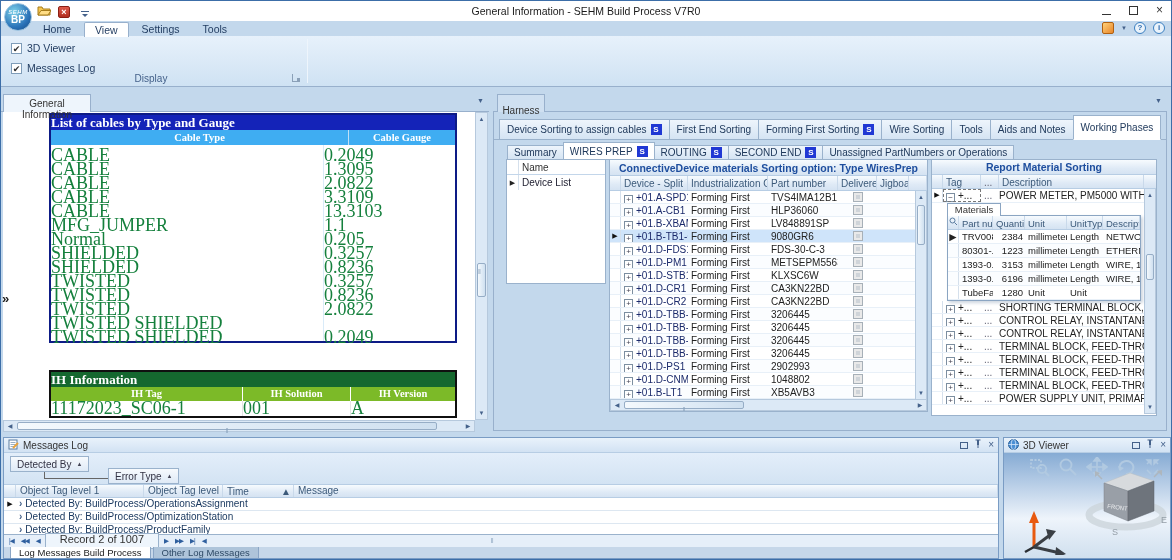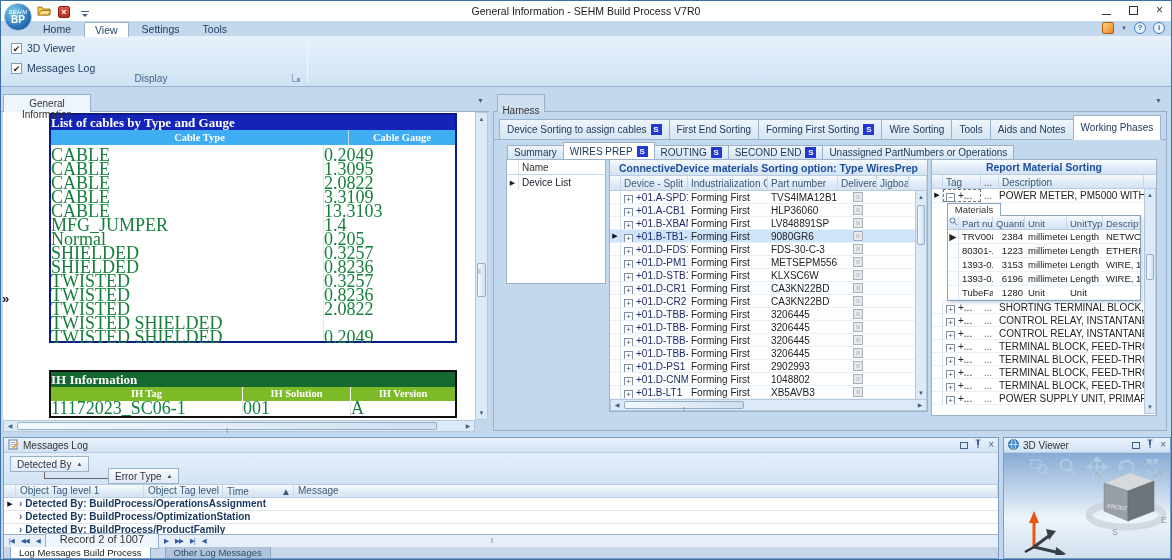--- a/index.html
+++ b/index.html
@@ -119,25 +119,25 @@
 .gbtn .sa{font-size:6px;color:#445}
 .connv{position:absolute;width:1px;background:#666}
 .connh{position:absolute;height:1px;background:#666}
 .m-head{display:flex;height:13px;background:linear-gradient(#f7fbfe,#dfeaf6 60%,#d5e3f2);border-bottom:1px solid #b7cde4;color:#3c5a7a;font-size:10px}
 .m-head>div{border-right:1px solid #c9d9ea;padding:0 2px 0 4px;white-space:nowrap;overflow:hidden}
 .m-ind{width:12px;min-width:12px;text-align:center;font-size:7px;color:#111;padding:2px 0 0 0 !important}
 .m-c1{width:128px}.m-c2{width:79px}.m-time{width:71px;display:flex;justify-content:space-between;align-items:center}.m-msg{flex:1}
 .m-rows{overflow:hidden}
 .mrow{display:flex;height:13px;border-bottom:1px solid #dde7f1;font-size:10px}
 .mrow .expd{color:#44618a;font-size:10px;padding:0 3px;font-weight:bold}
-.mrow .gtxt{font-weight:bold;color:#17365d;white-space:nowrap;overflow:hidden}
+.mrow .gtxt{font-weight:normal;color:#17365d;white-space:nowrap;overflow:hidden}
 .recnav{height:13px;background:#e6eff9;border-top:1px solid #9ab2cc;display:flex;align-items:center;gap:3px;padding:0 3px;font-size:10px}
 .navb{color:#2f5f9e;font-size:6.5px;letter-spacing:-1px;padding:0 2px}
 .recbox{border:1px solid #9ab2cc;background:#eef5fc;padding:0 14px;font-size:11px;color:#333;height:16px;line-height:11px}
-.mtabs{height:13px;background:#c6d7e9;display:flex;align-items:flex-start;padding-left:6px;gap:14px}
+.mtabs{height:13px;background:#c6d7e9;display:flex;align-items:flex-start;padding-left:6px;gap:2px}
 .mtab{height:12px;padding:0 8px;font-size:9.5px;color:#2f4a66;background:#aec4da;border:1px solid #8aa5c5;border-top:none;line-height:11px}
 .mtab.active{background:#fff;color:#222}
 
 .v3d-body{position:relative;height:106px;background:linear-gradient(#86abd4,#eef4fb 62%,#cfdfee)}
 .v3d-tools{position:absolute;left:26px;top:4px;display:flex;gap:8px;opacity:.95}
 </style>
 </head>
 <body>
 
 <div id="app">
@@ -218,21 +218,21 @@
           <div class="srow">
             <div class="c1">CABLE</div>
             <div class="c2">3.3109</div>
           </div>
           <div class="srow">
             <div class="c1">CABLE</div>
             <div class="c2">13.3103</div>
           </div>
           <div class="srow">
             <div class="c1">MFG_JUMPER</div>
-            <div class="c2">1.4</div>
+            <div class="c2">1.1</div>
           </div>
           <div class="srow">
             <div class="c1">Normal</div>
             <div class="c2">0.205</div>
           </div>
           <div class="srow">
             <div class="c1">SHIELDED</div>
             <div class="c2">0.3257</div>
           </div>
           <div class="srow">

